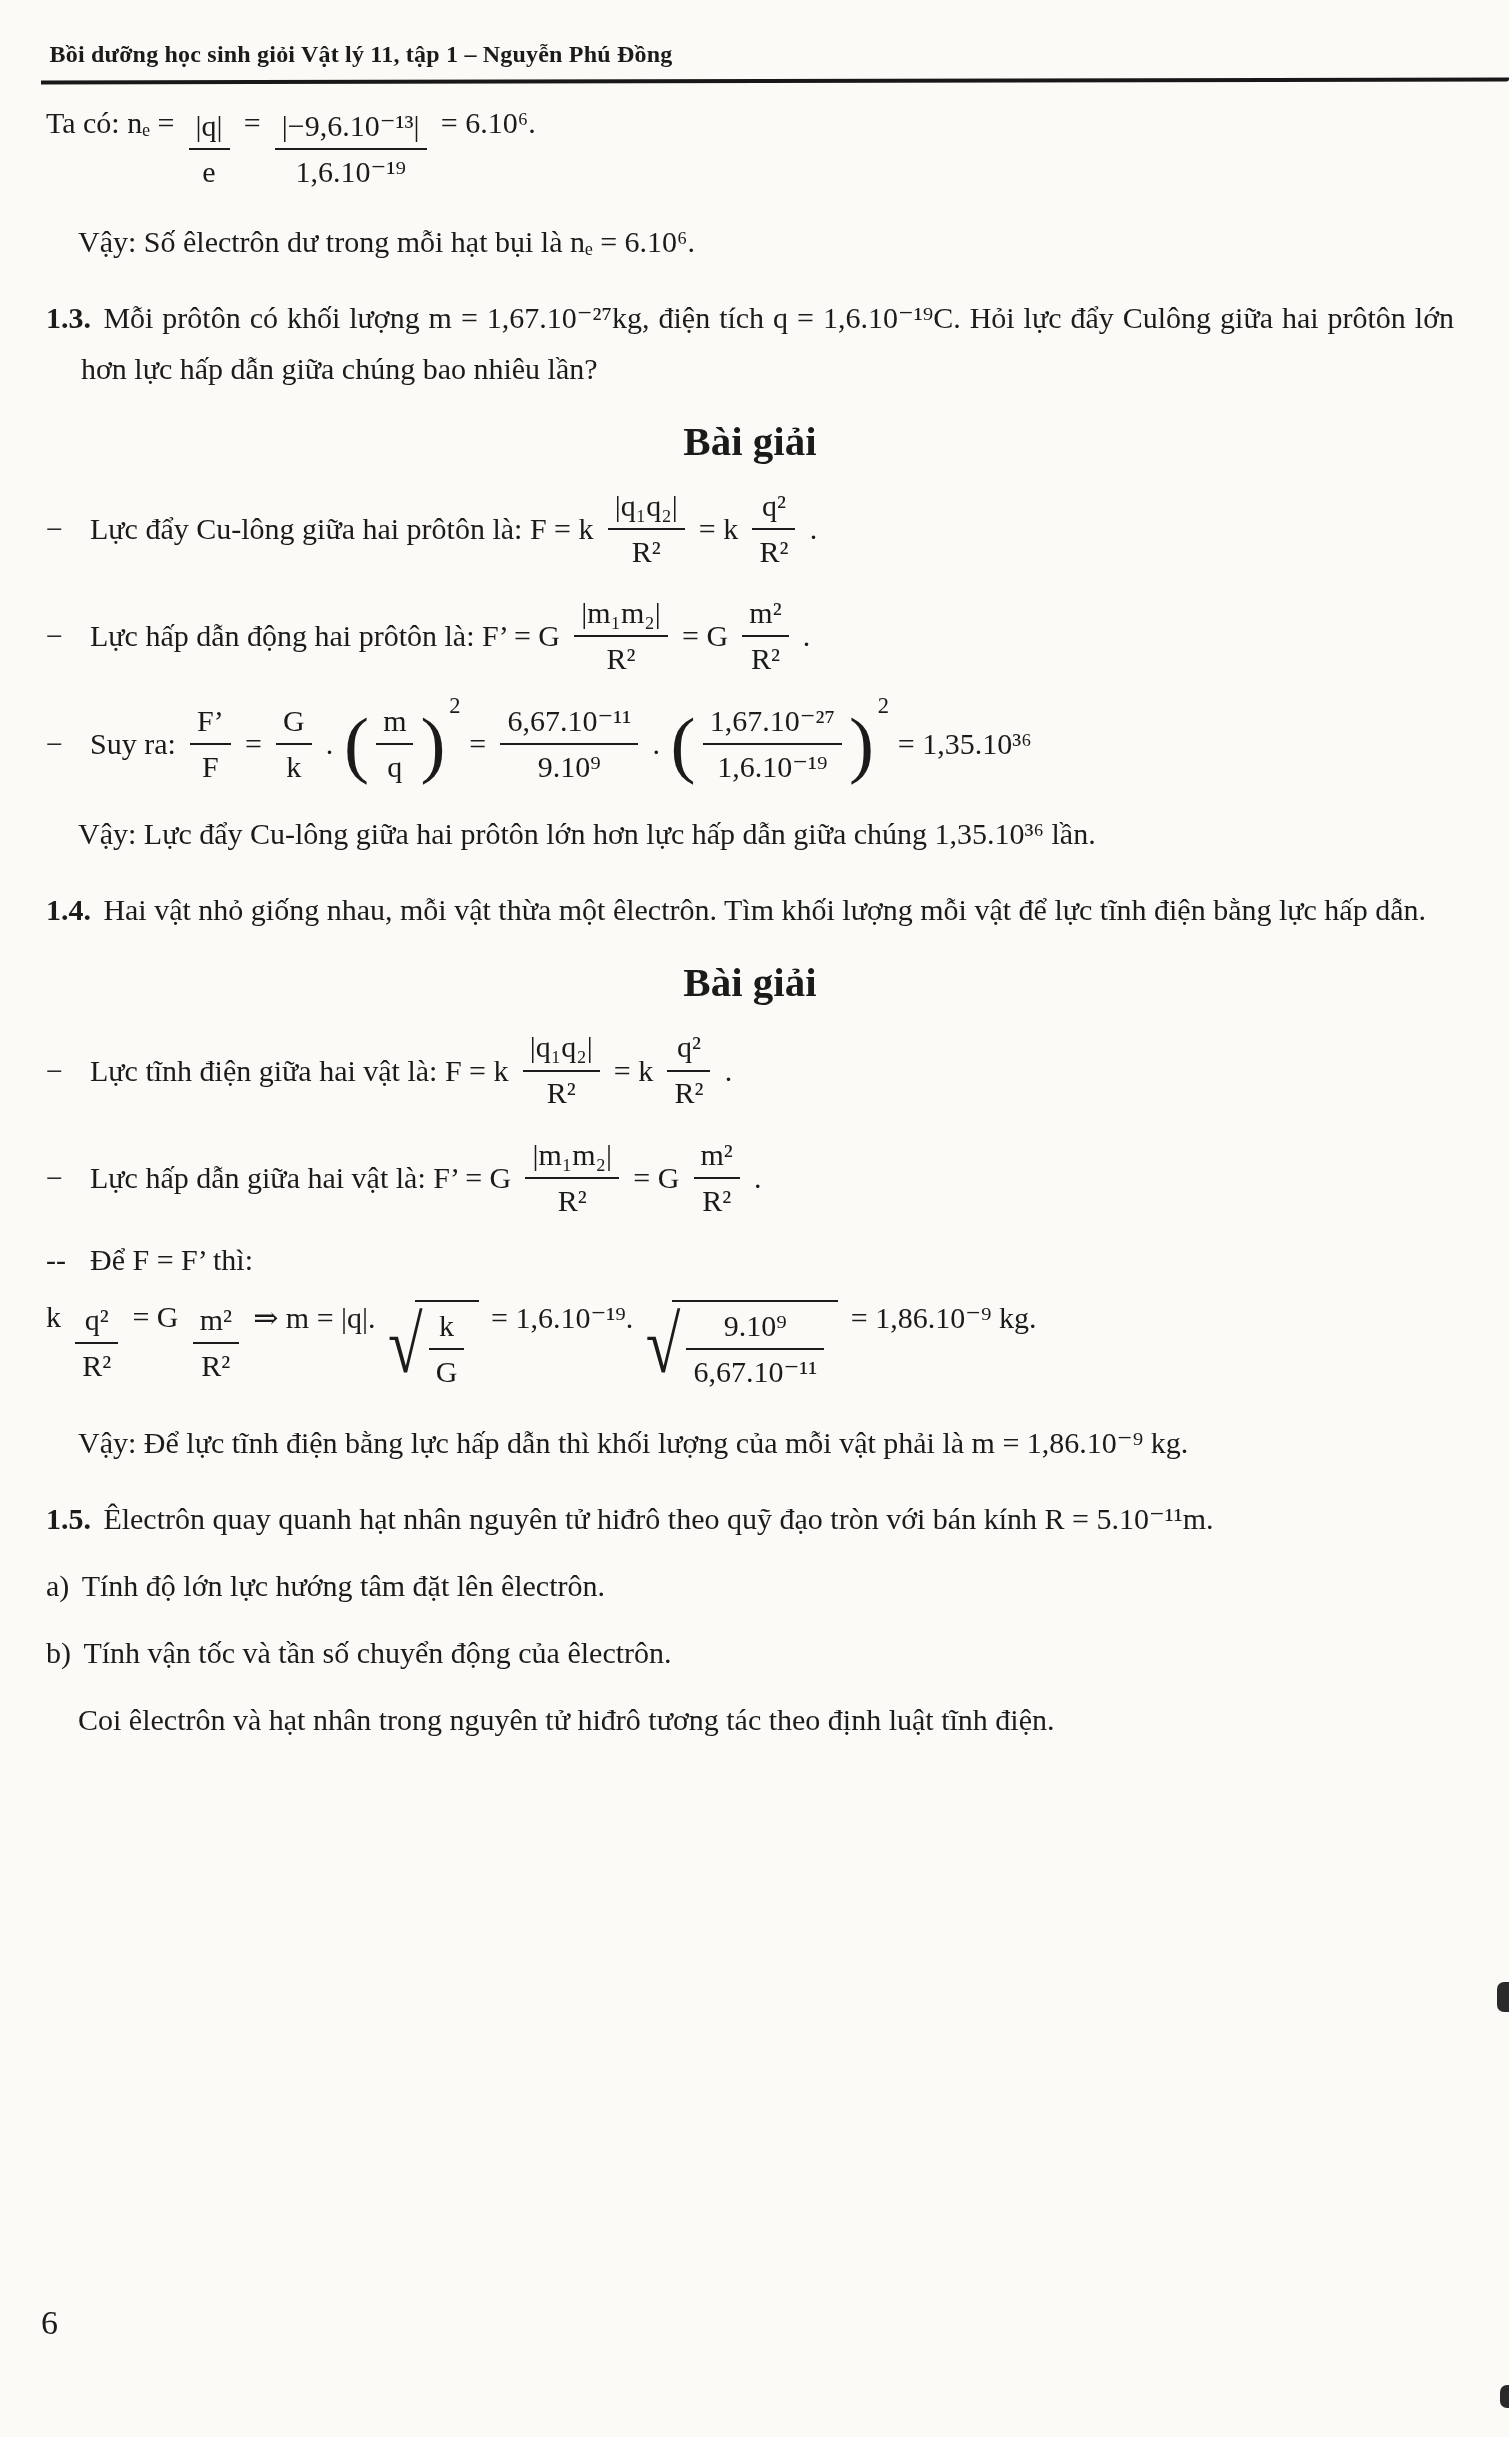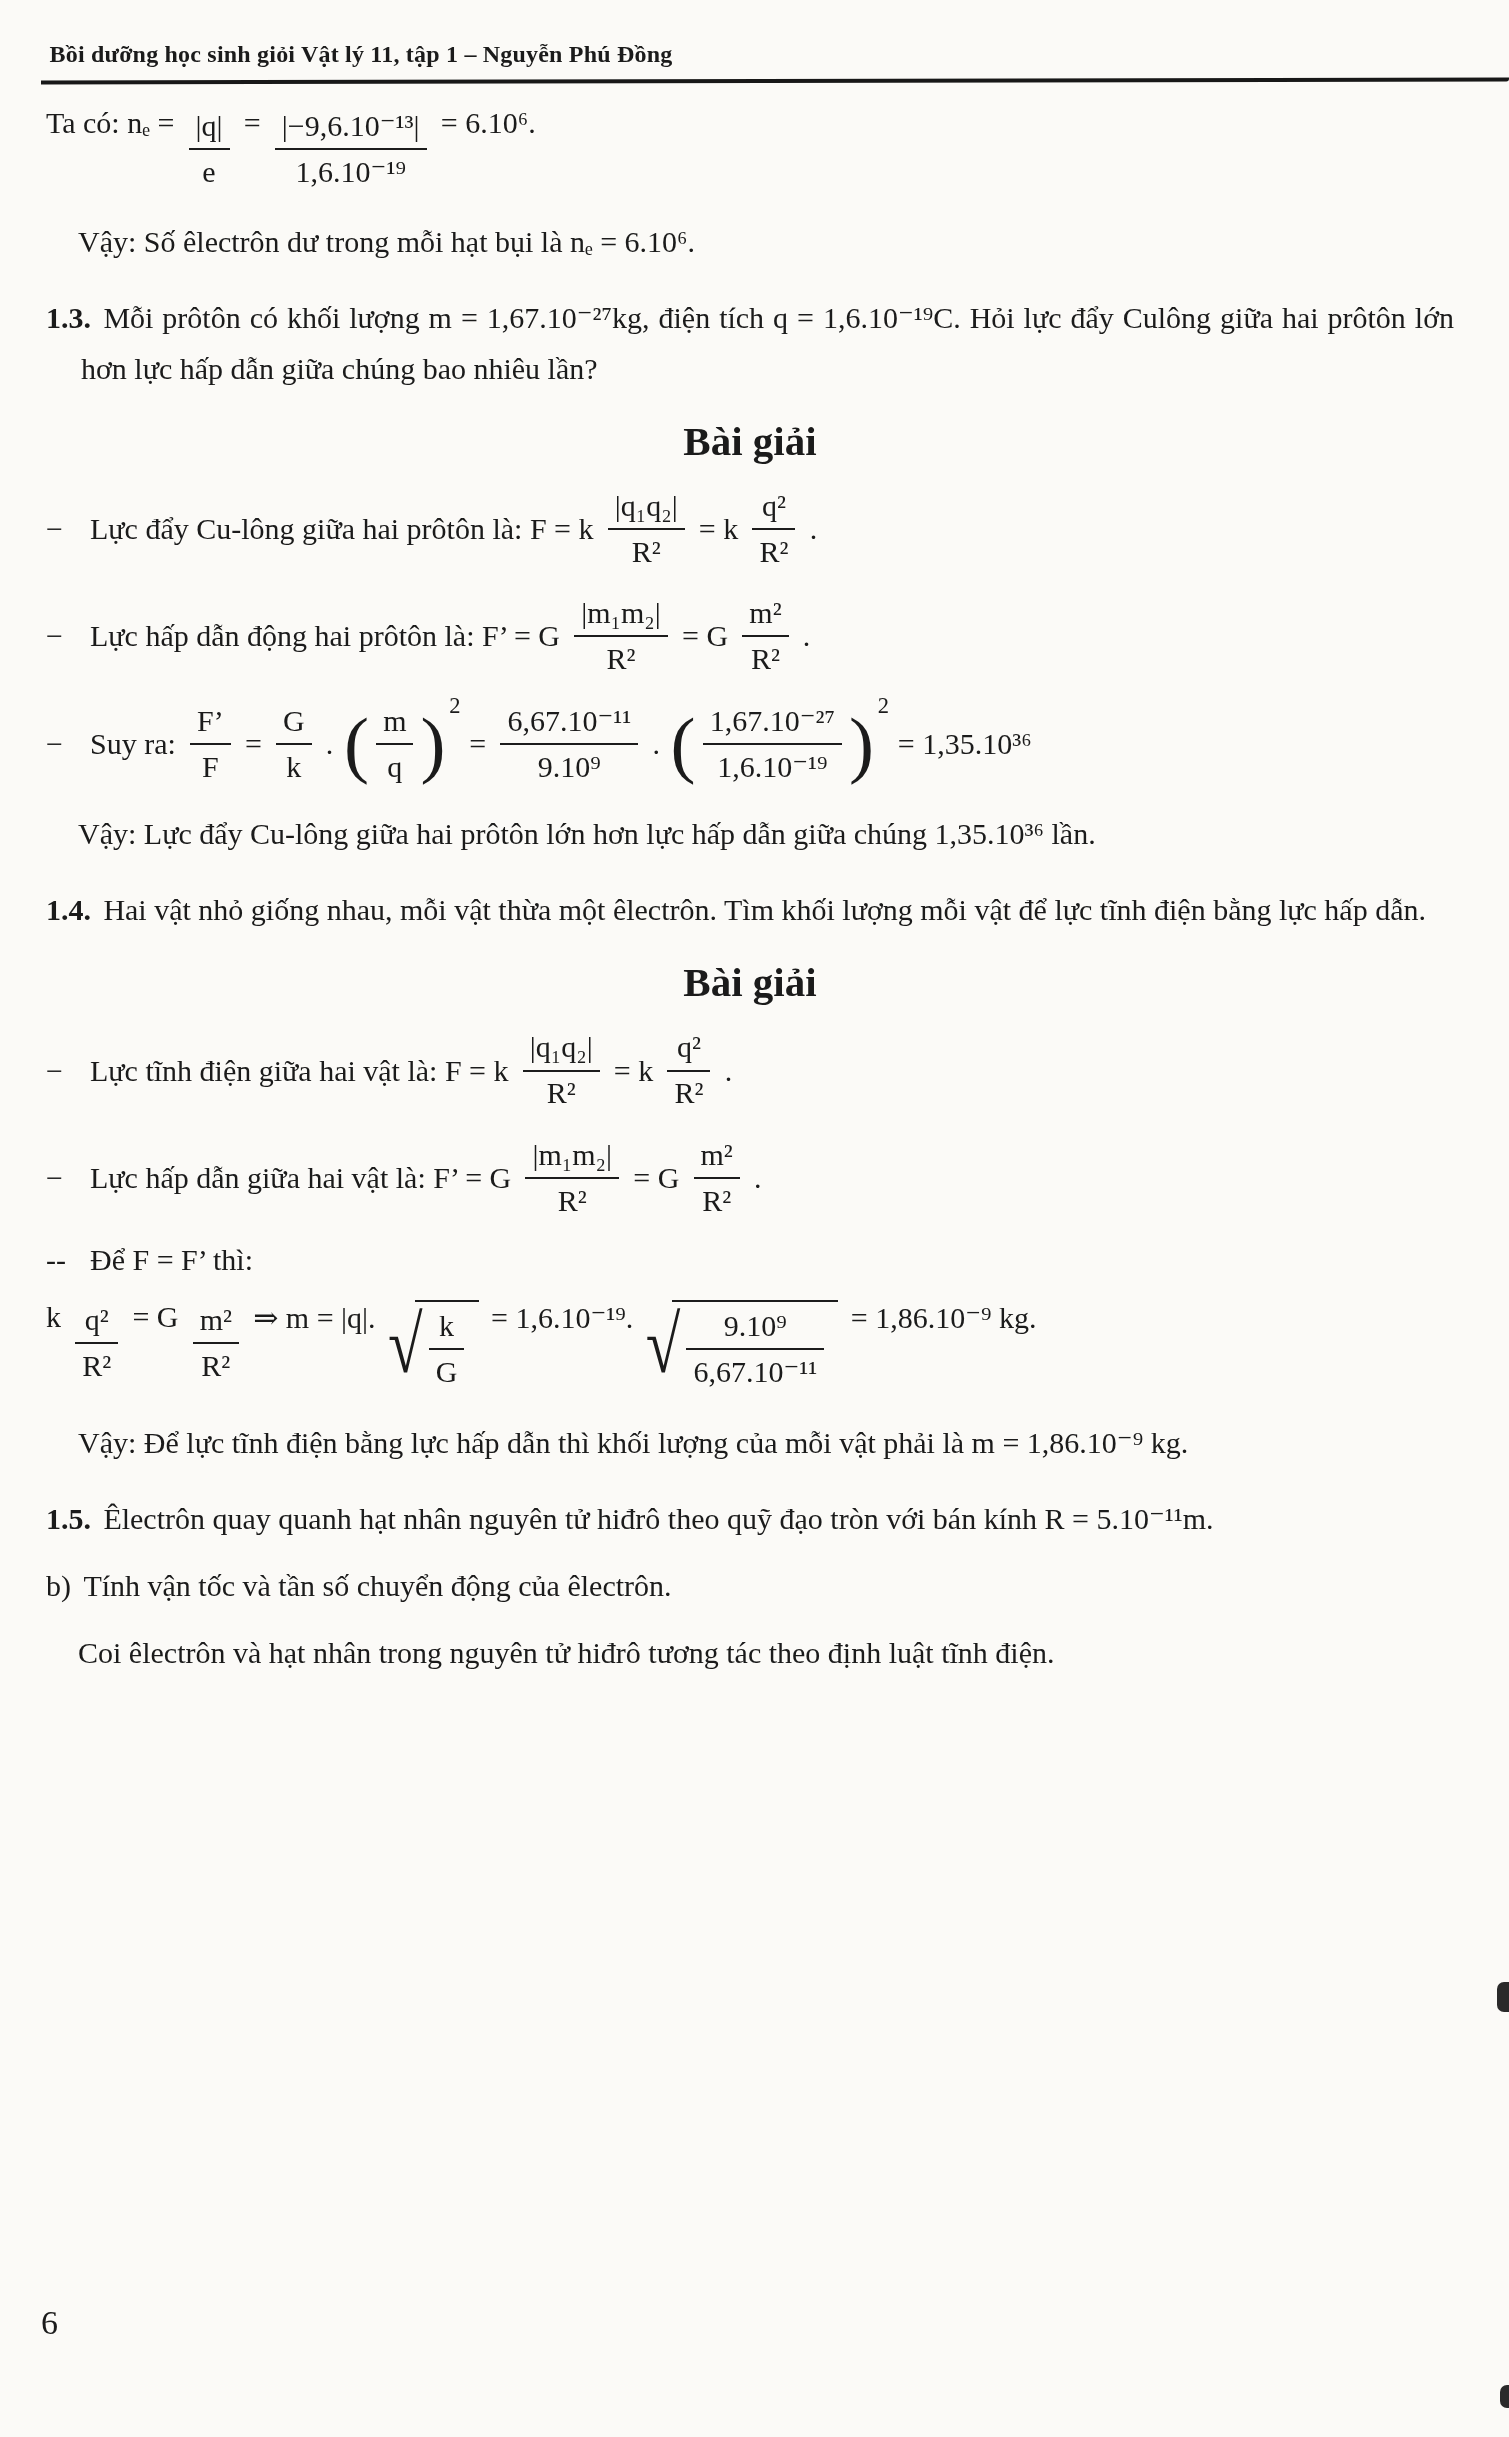--- a/index.html
+++ b/index.html
@@ -257,20 +257,23 @@
       </span>
       <span>= 1,86.10⁻⁹ kg.</span>
     </div>
 
     <p class="para first-indent">Vậy: Để lực tĩnh điện bằng lực hấp dẫn thì khối lượng của mỗi vật phải là m = 1,86.10⁻⁹ kg.</p>
 
     <p class="problem">
       <span class="pnum">1.5.</span><span>Êlectrôn quay quanh hạt nhân nguyên tử hiđrô theo quỹ đạo tròn với bán kính R = 5.10⁻¹¹m.</span>
     </p>
 
+    <p class="para">
+      <span class="plabel">a)</span><span>Tính độ lớn lực hướng tâm đặt lên êlectrôn.</span>
+    </p>
 
     <p class="para">
       <span class="plabel">b)</span><span>Tính vận tốc và tần số chuyển động của êlectrôn.</span>
     </p>
 
     <p class="para indent1">Coi êlectrôn và hạt nhân trong nguyên tử hiđrô tương tác theo định luật tĩnh điện.</p>
 
   </main>
 
   <div class="page-number">6</div>

